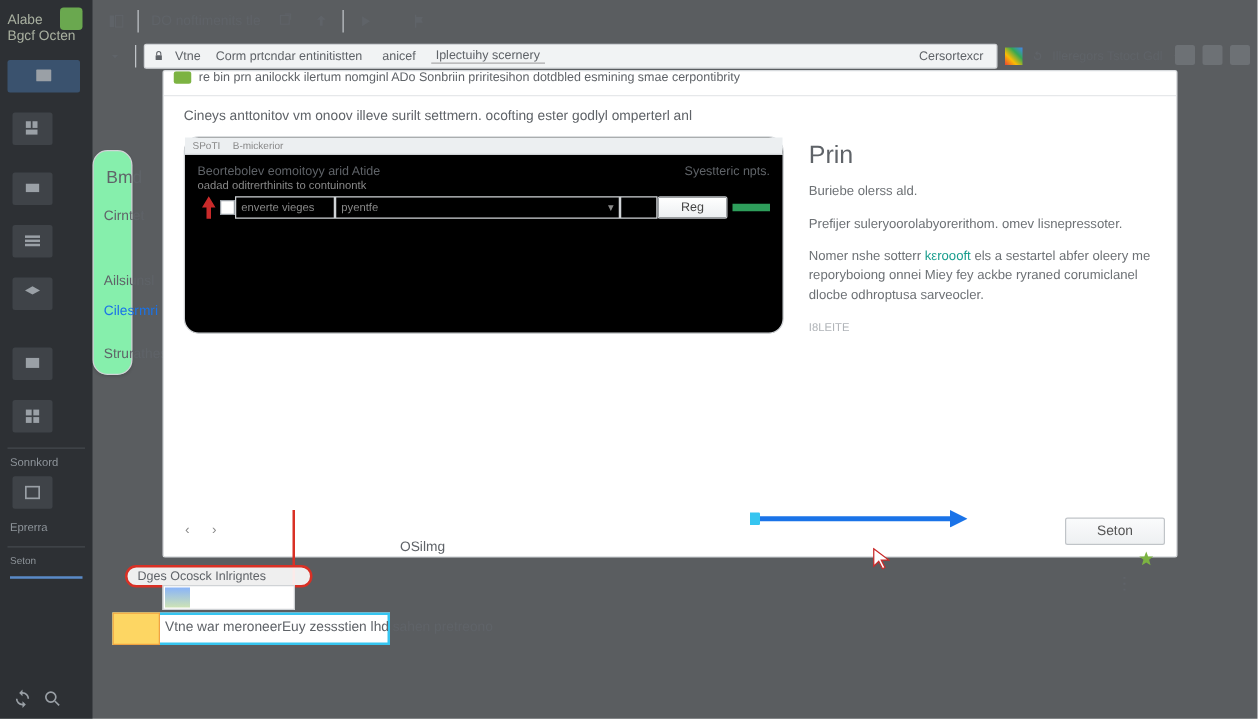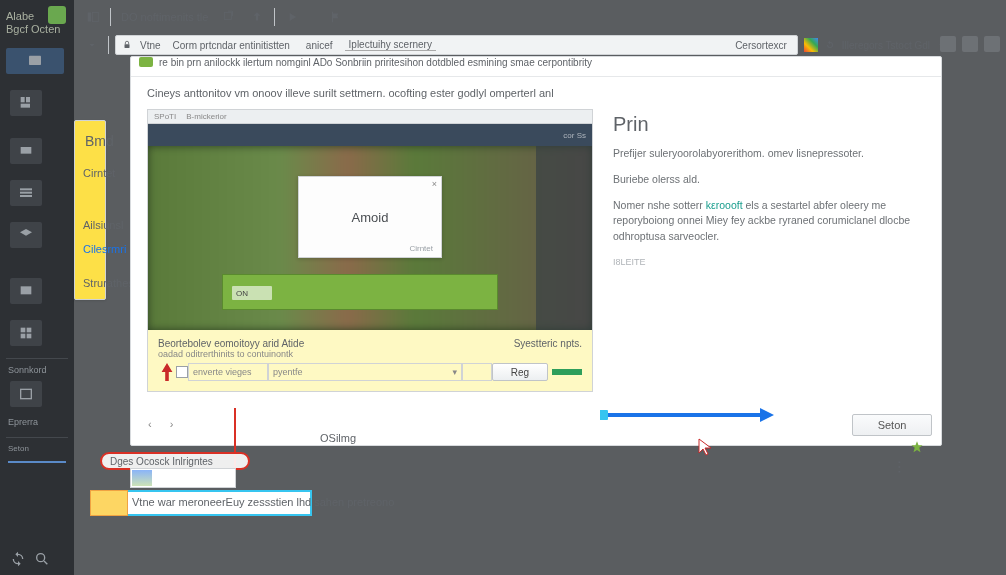--- a/index.html
+++ b/index.html
@@ -6,21 +6,21 @@
 body{width:1006px;height:575px;overflow:hidden;background:#5a5d60;position:relative}
 .app-sidebar{position:absolute;left:0;top:0;width:74px;height:575px;background:#2d3034;display:flex;flex-direction:column;padding:6px 0}
 .brand{color:#a9b0a0;font-size:11px;padding:4px 6px;line-height:1.2}
 .brand-icon{position:absolute;left:48px;top:6px;width:18px;height:18px;background:#6aa84f;border-radius:3px}
 .side-item{width:32px;height:26px;background:#3f4348;margin:8px 0 8px 10px;border-radius:2px;display:flex;align-items:center;justify-content:center}
 .side-item.active{background:#3a526e;width:58px;margin-left:6px}
 .side-item svg{width:16px;height:16px;fill:#9aa0a6}
 .side-label{color:#8e949a;font-size:9px;margin:2px 0 6px 8px}
 .side-sep{height:1px;background:#44484d;margin:4px 6px}
 .bottom-tools{position:absolute;bottom:8px;left:10px;display:flex;gap:8px}
-.side-panel{position:absolute;left:74px;top:120px;width:32px;background:#fde047;border:1px solid #d0d3d6;border-radius:2px;padding:4px 0;box-shadow:0 1px 2px rgba(0,0,0,.1)}
+.side-panel{position:absolute;left:74px;top:120px;width:32px;background:#86efac;border:1px solid #d0d3d6;border-radius:12px;padding:4px 0;box-shadow:0 1px 2px rgba(0,0,0,.1)}
 .side-panel-head{font-size:14px;color:#5f6368;padding:8px 10px 12px;font-weight:500}
 .side-panel-item{font-size:11px;color:#5f6368;padding:6px 8px}
 .side-panel-item.link{color:#1a73e8}
 .toolbar{position:absolute;left:82px;top:4px;height:26px;display:flex;align-items:center;gap:6px}
 .tb-btn{width:22px;height:22px;display:flex;align-items:center;justify-content:center;border-radius:2px}
 .tb-btn svg{width:14px;height:14px;fill:#5f6368}
 .tb-text{font-size:11px;color:#5f6368;padding:0 4px}
 .tb-sep{width:1px;height:18px;background:#c0c4c8}
 .addrbar{position:absolute;left:82px;top:34px;right:60px;height:22px;display:flex;align-items:center;gap:6px}
 .ab-btn{width:20px;height:20px;display:flex;align-items:center;justify-content:center}
@@ -29,21 +29,21 @@
 .ab-tab{padding:0 4px;color:#5f6368}
 .ab-right{display:flex;align-items:center;gap:6px;font-size:10px;color:#5f6368}
 .csquare{width:14px;height:14px;background:linear-gradient(45deg,#ea4335,#fbbc04,#34a853,#4285f4)}
 .right-icons{position:absolute;right:6px;top:36px;display:flex;gap:6px}
 .right-icons .ri{width:16px;height:16px;background:#6d7175;border-radius:2px}
 .main{position:absolute;left:130px;top:56px;width:812px;height:390px;background:#fff;border:1px solid #d8dbde;border-radius:2px;overflow:hidden}
 .infobar{height:20px;border-bottom:1px solid #e6e8ea;display:flex;align-items:flex-start;padding:0 8px;font-size:10px;color:#5f6368;gap:6px}
 .infobar .dot{width:14px;height:10px;background:#7cb342;border-radius:2px}
 .para{font-size:11px;color:#5f6368;padding:10px 16px}
 .content{display:flex;padding:0 16px;gap:20px}
-.card{width:446px;border:1px solid #d0d3d6;border-radius:0;background:#fef9c3}
+.card{width:480px;border:1px solid #d0d3d6;border-radius:12px;background:#000000}
 .card-head{height:14px;background:#eceff1;border-bottom:1px solid #d0d3d6;font-size:8px;color:#888;padding:0 6px;display:flex;align-items:center;gap:10px}
 .thumb{height:206px;background:#2d4023;position:relative;overflow:hidden}
 .thumb-top{position:absolute;top:0;left:0;right:0;height:22px;background:#3a4a5c;display:flex;align-items:center;justify-content:flex-end;padding:0 6px;font-size:8px;color:#aeb5bd}
 .thumb-bg{position:absolute;top:22px;left:0;right:0;bottom:0;background:linear-gradient(90deg,#5a7a3a 0%,#6a8a4a 30%,#8a6a4a 45%,#5a7a3a 60%,#6a5a4a 100%);filter:blur(4px)}
 .thumb-dialog{position:absolute;left:150px;top:52px;width:144px;height:82px;background:#fdfdfd;border:1px solid #d0d3d6;box-shadow:0 1px 4px rgba(0,0,0,.2);display:flex;flex-direction:column;align-items:center;justify-content:center}
 .thumb-dialog-close{position:absolute;right:4px;top:2px;font-size:9px;color:#888}
 .thumb-dialog-title{font-size:13px;color:#4a4e52}
 .thumb-dialog-sub{position:absolute;bottom:4px;right:8px;font-size:8px;color:#9aa0a6}
 .thumb-bar{position:absolute;left:74px;bottom:20px;width:276px;height:36px;background:#7cb342;border:1px solid #5a8a2e}
 .thumb-ok{position:absolute;left:84px;bottom:30px;width:40px;height:14px;background:rgba(255,255,255,.6);font-size:8px;color:#444;display:flex;align-items:center;padding:0 4px;border-radius:1px}
@@ -233,34 +233,20 @@
     <div class="dot"></div>
     <span>re bin prn anilockk ilertum nomginl ADo Sonbriin priritesihon  dotdbled esmining smae cerpontibrity</span>
   </div>
   <div class="para">Cineys anttonitov vm onoov illeve surilt settmern. ocofting ester godlyl omperterl anl</div>
   <div class="content">
     <div class="card">
       <div class="card-head">
         <span>SPoTI</span>
           <span>B-mickerior</span>
       </div>
-      <div class="thumb">
-        <div class="thumb-bg"></div>
-        <div class="thumb-top">
-            <span>cor Ss</span>
-          </div>
-        <div class="thumb-side"></div>
-        <div class="thumb-dialog">
-          <span class="thumb-dialog-close">×</span>
-          <span class="thumb-dialog-title">Amoid</span>
-          <span class="thumb-dialog-sub">Cirntet</span>
-        </div>
-        <div class="thumb-bar"></div>
-        <div class="thumb-ok">ON</div>
-      </div>
       <div class="card-foot">
         <div class="cf-row1">
           <div>
             <div>Beortebolev eomoitoyy arid Atide</div>
             <div class="hint">oadad oditrerthinits to contuinontk</div>
           </div>
           <div>Syestteric npts.</div>
         </div>
         <div class="cf-controls">
           <svg class="redarrow" viewBox="0 0 20 24">
@@ -273,22 +259,22 @@
               <span>▾</span>
             </div>
           <div class="numbox"></div>
           <div class="reg">Reg</div>
           <div class="greenbar"></div>
         </div>
       </div>
     </div>
     <div class="rcol">
       <div class="rtitle">Prin</div>
+      <div class="rp">Buriebe olerss ald.</div>
       <div class="rp">Prefijer suleryoorolabyorerithom. omev lisnepressoter.</div>
-      <div class="rp">Buriebe olerss ald.</div>
       <div class="rp">
         <span>Nomer nshe sotterr</span> <span class="lnk">kεroooft</span> <span>els a sestartel abfer oleery me reporyboiong onnei Miey fey ackbe ryraned corumiclanel dloсbe odhroptusa sarveocler.</span>
       </div>
       <div class="rsmall">I8LEITE</div>
     </div>
   </div>
 </div>
 
 <div class="pager">
   <span>‹</span>

